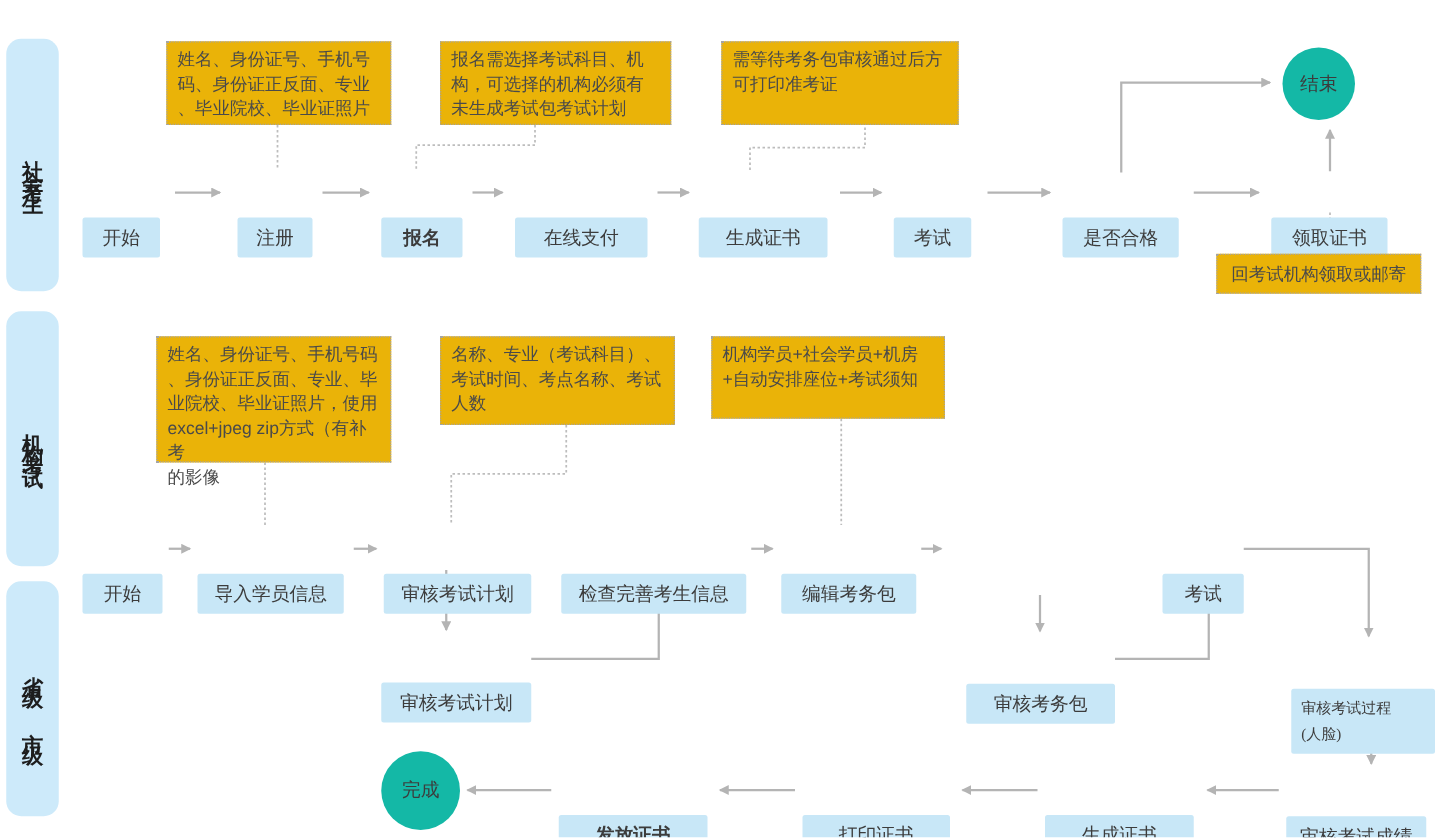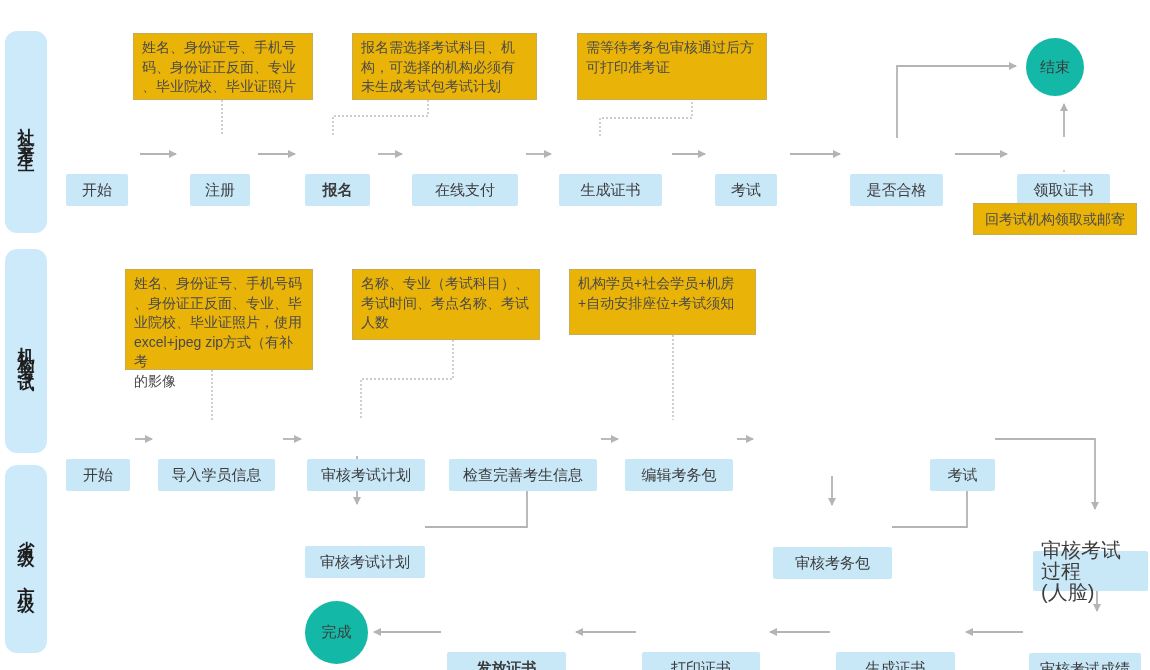--- a/index.html
+++ b/index.html
@@ -118,21 +118,21 @@
 excel+jpeg zip方式（有补考
 的影像</div>
   <div class="note" style="left:569px;top:269px;width:187px;height:66px;">机构学员+社会学员+机房
 +自动安排座位+考试须知</div>
   <div class="note" style="left:352px;top:269px;width:188px;height:71px;">名称、专业（考试科目）、
 考试时间、考点名称、考试
 人数</div>
 
   <div class="node" style="left:305px;top:510px;width:120px;height:32px;">审核考试计划</div>
   <div class="node" style="left:773px;top:511px;width:119px;height:32px;">审核考务包</div>
-  <div class="node leftalign" style="left:1033px;top:515px;width:115px;height:40px;font-size:20px;">审核考试过程
+  <div class="node leftalign" style="left:1033px;top:515px;width:115px;height:52px;font-size:12px;font-family:Liberation Serif, serif;">审核考试过程
 (人脸)</div>
   <div class="node" style="left:1029px;top:617px;width:112px;height:32px;text-decoration:underline;">审核考试成绩</div>
   <div class="node" style="left:836px;top:616px;width:119px;height:33px;">生成证书</div>
   <div class="node" style="left:642px;top:616px;width:118px;height:33px;">打印证书</div>
   <div class="node bold" style="left:447px;top:616px;width:119px;height:33px;">发放证书</div>
   <div class="circle" style="left:305px;top:601px;width:63px;height:63px;">完成</div>
 
 </div>
 
 </body></html>

